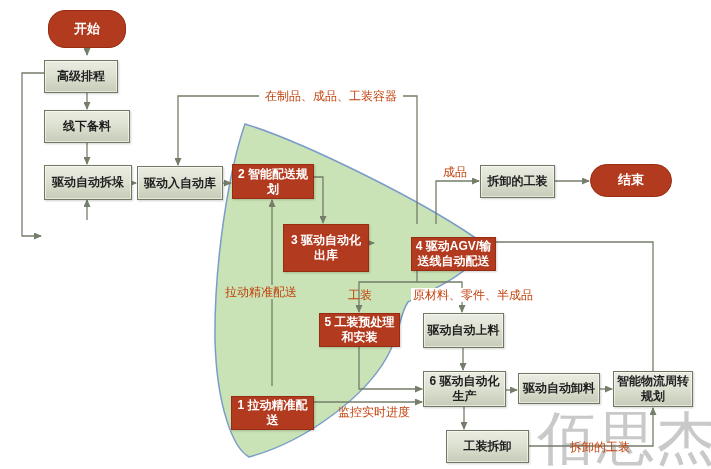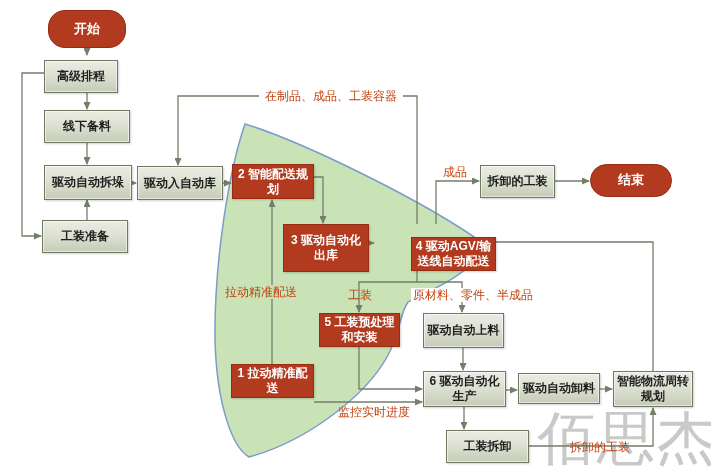--- a/index.html
+++ b/index.html
@@ -87,39 +87,38 @@
   </svg>
 
   <div class="node pill" style="left:48px;top:10px;width:78px;height:38px;">开始</div>
 
   <div class="node proc" style="left:44px;top:60px;width:74px;height:33px;">高级排程</div>
 
   <div class="node proc" style="left:44px;top:110px;width:86px;height:33px;">线下备料</div>
 
   <div class="node proc" style="left:44px;top:165px;width:88px;height:35px;">驱动自动拆垛</div>
 
-  <div class="node proc" style="left:42px;top:220px;width:86px;height:33px;">工装准备</div>
 
   <div class="node proc" style="left:137px;top:166px;width:86px;height:34px;">驱动入自动库</div>
 
   <div class="node hot" style="left:232px;top:164px;width:82px;height:35px;">2 智能配送规划</div>
 
   <div class="node hot" style="left:283px;top:224px;width:86px;height:48px;">3 驱动自动化出库</div>
 
   <div class="node hot" style="left:375px;top:237px;width:85px;height:34px;margin-left:36px;">4 驱动AGV/输送线自动配送</div>
 
   <div class="node proc" style="left:480px;top:165px;width:75px;height:33px;">拆卸的工装</div>
 
   <div class="node pill" style="left:590px;top:164px;width:82px;height:33px;">结束</div>
 
   <div class="node hot" style="left:319px;top:313px;width:81px;height:34px;">5 工装预处理和安装</div>
 
   <div class="node proc" style="left:423px;top:313px;width:81px;height:35px;">驱动自动上料</div>
 
-  <div class="node hot" style="left:231px;top:364px;width:83px;height:34px;">1 拉动精准配送</div>
+  <div class="node hot" style="left:231px;top:396px;width:83px;height:34px;">1 拉动精准配送</div>
 
   <div class="node proc" style="left:423px;top:371px;width:83px;height:36px;">6 驱动自动化生产</div>
 
   <div class="node proc" style="left:613px;top:371px;width:80px;height:36px;">智能物流周转规划</div>
 
   <div class="node proc" style="left:518px;top:373px;width:82px;height:31px;">驱动自动卸料</div>
 
   <div class="node proc" style="left:446px;top:430px;width:83px;height:33px;">工装拆卸</div>
 
   <div class="elabel bg-white" style="left:259px;top:89px;width:140px;">在制品、成品、工装容器</div>

